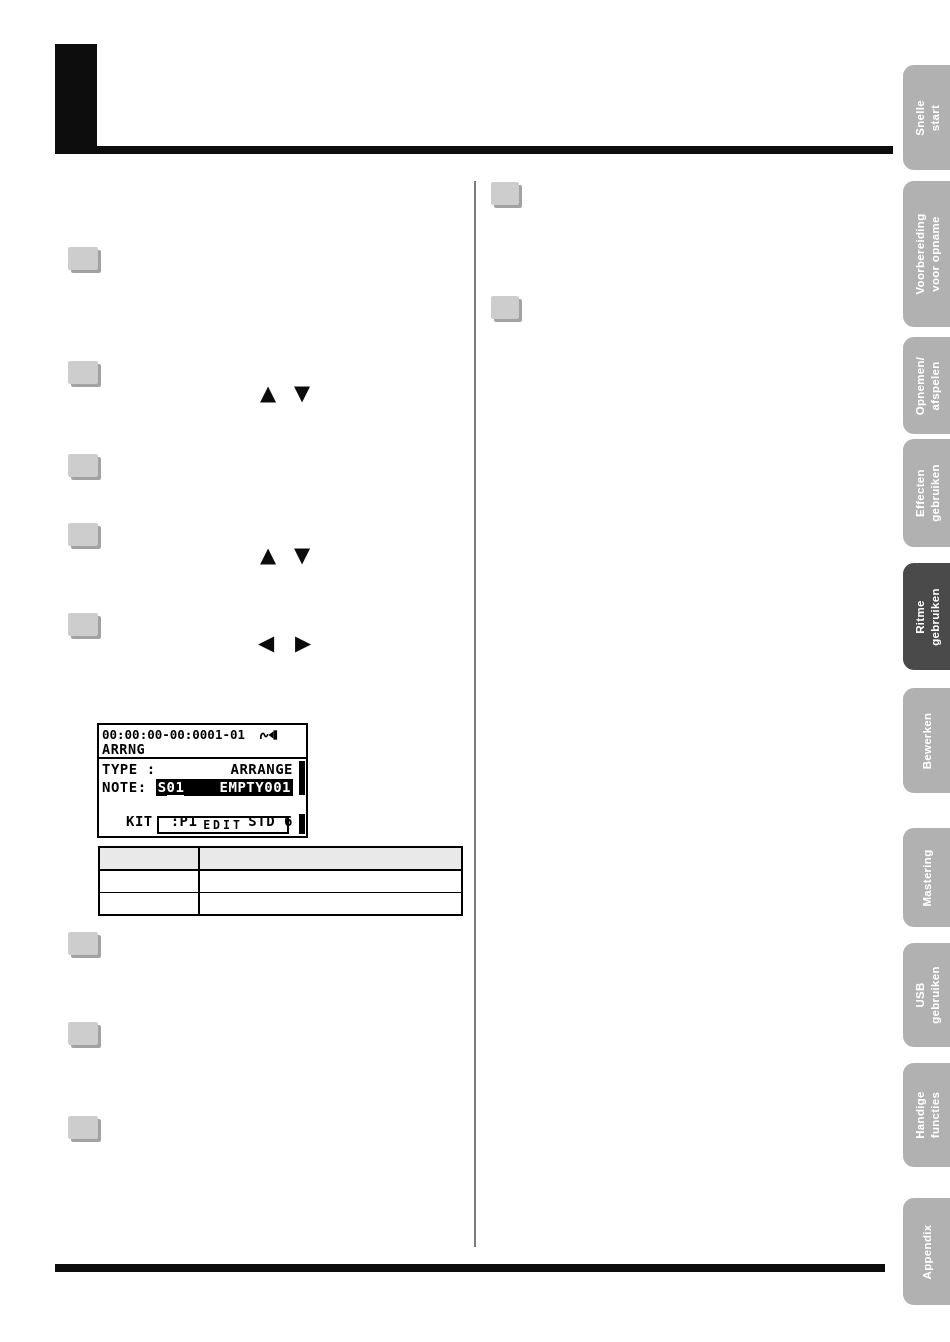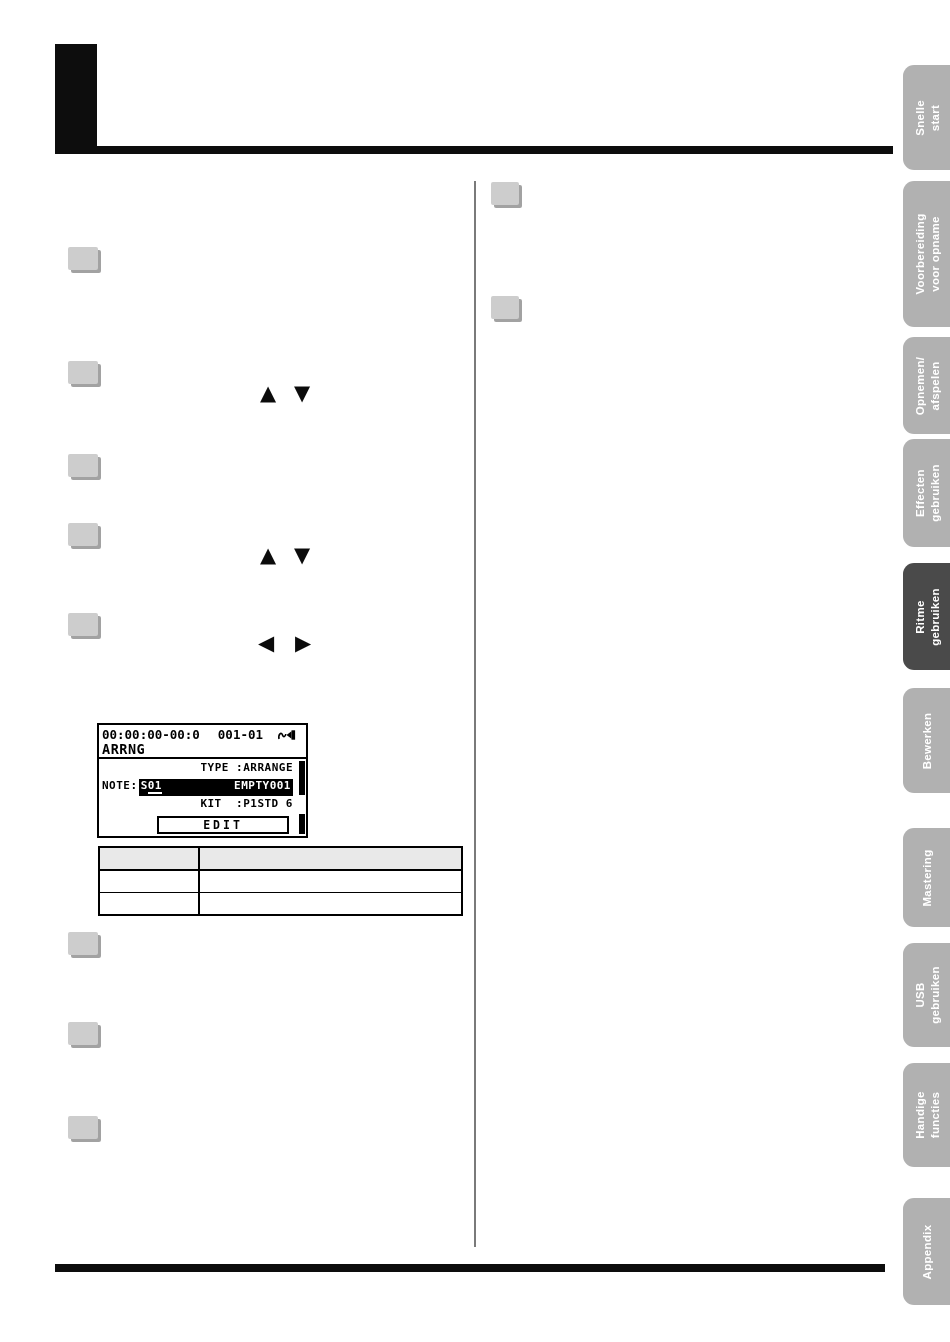--- a/index.html
+++ b/index.html
@@ -26,30 +26,30 @@
 
   
   .tri{position:absolute;font-family:"DejaVu Sans",sans-serif;font-size:21px;line-height:1;
        color:#0b0b0b;}
 
   
   .lcd{position:absolute;left:97px;top:723px;width:207px;height:111px;border:2px solid #000;
        background:#fff;font-family:"DejaVu Sans Mono",monospace;font-weight:bold;color:#000;}
   .lcd span{white-space:pre;}
   .lcd-status{position:absolute;left:3px;top:2px;right:10px;height:15px;display:flex;
-              justify-content:space-between;align-items:center;font-size:12.5px;}
+              align-items:center;font-size:12.5px;}
   .lcd-status-right{display:flex;align-items:center;gap:14px;}
   .lcd-title{position:absolute;left:3px;top:16px;font-size:13.5px;letter-spacing:.5px;}
   .lcd-hr{position:absolute;left:0;top:32px;width:207px;height:2px;background:#000;}
   .lcd-row{position:absolute;left:3px;right:13px;height:17px;display:flex;
-           justify-content:flex-end;font-size:11px;letter-spacing:.5px;}
+           justify-content:space-between;font-size:14px;letter-spacing:.5px;}
   .lcd-row.r-type{top:36px;}
   .lcd-row.r-arrng{top:54px;}
-  .lcd-row.r-kit{top:72px;}
-  .inv{flex:1;margin-left:1px;background:#000;color:#fff;display:flex;
+  .lcd-row.r-kit{top:88px;margin-left:24px;}
+  .inv{flex:1;margin-left:9px;background:#000;color:#fff;display:flex;
        justify-content:space-between;padding:0 2px;}
   .u-num{border-bottom:2px solid #fff;}
   .lcd-edit{position:absolute;left:58px;top:91px;width:128px;height:14px;border:2px solid #000;
             border-radius:0;display:flex;align-items:center;justify-content:center;
             font-size:11.5px;letter-spacing:3px;}
   .lcd-thumb{position:absolute;right:1px;width:6px;background:#000;}
   .thumb-a{top:36px;height:34px;}
   .thumb-b{top:89px;height:20px;}
 
   

